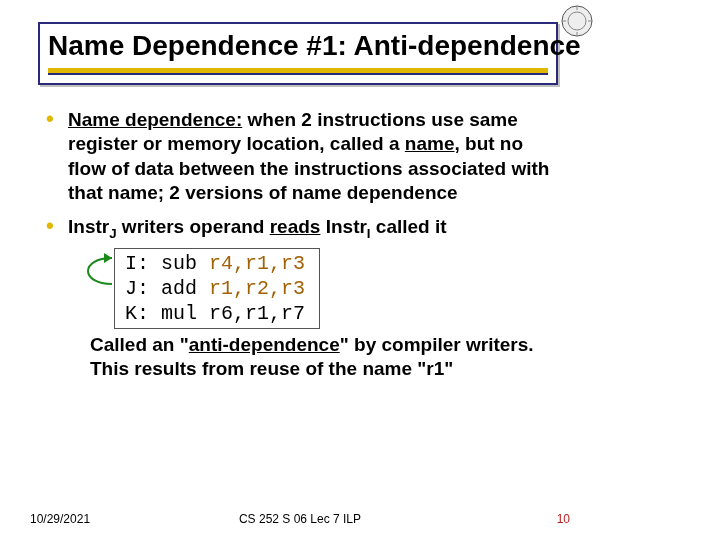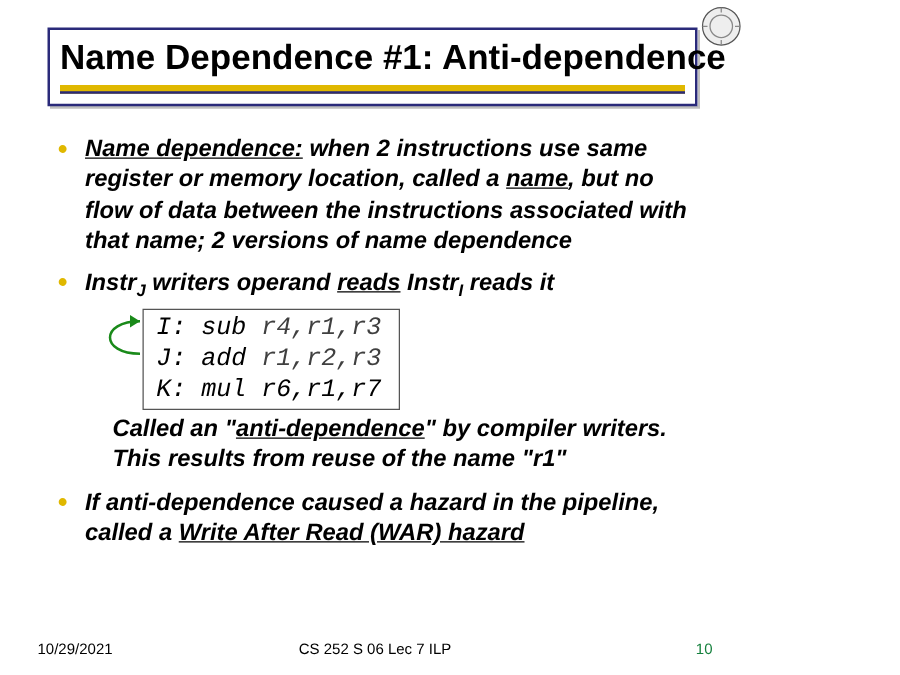--- a/index.html
+++ b/index.html
@@ -52,21 +52,20 @@
     left: 46px;
     right: 42px;
     font-size: 19px;
     font-weight: bold;
     line-height: 1.28;
   }
   ul.bullets {
     list-style: none;
     margin: 0;
     padding: 0;
-    font-style: italic;
   }
   ul.bullets > li {
     position: relative;
     padding-left: 22px;
     margin-bottom: 10px;
   }
   ul.bullets > li::before {
     content: "•";
     position: absolute;
     left: 0;
@@ -84,21 +83,21 @@
   }
   .codebox {
     border: 1px solid #555;
     padding: 2px 14px 2px 10px;
     font-family: "Courier New", monospace;
     font-weight: normal;
     font-size: 20px;
     line-height: 1.25;
     white-space: pre;
   }
-  .red { color: #404040; }
+  .red { color: #a16207; }
   .arrow-svg {
     position: absolute;
     left: -42px;
     top: -4px;
     width: 60px;
     height: 64px;
   }
   .after-code {
     margin-left: 22px;
     margin-top: 2px;
@@ -113,21 +112,21 @@
   }
   .footer .center {
     position: absolute;
     left: 0;
     right: 0;
     text-align: center;
   }
   .footer .right {
     position: absolute;
     right: 0;
-    color: #15803d;
+    color: #b91c1c;
   }
 </style>
 </head>
 <body>
 
 <div class="slide">
 
   <div class="seal">
     <svg viewBox="0 0 34 34">
       <circle cx="17" cy="17" r="15" fill="#eee" stroke="#555" stroke-width="1"></circle>
@@ -145,39 +144,36 @@
     <div class="title">Name Dependence #1: Anti-dependence</div>
     <div class="title-rule"></div>
   </div>
 
   <div class="body">
     <ul class="bullets">
       <li>
         <span class="u">Name dependence:</span><span> when 2 instructions use same register or memory location, called a </span><span class="u">name</span><span>, but no flow of data between the instructions associated with that name; </span><span>2 versions of name dependence</span>
       </li>
       <li>
-        <span>Instr</span><span class="sub">J</span><span> writers operand </span><span class="u">reads</span><span> Instr</span><span class="sub">I</span><span> reads it</span>
+        <span>Instr</span><span class="sub">J</span><span> writers operand </span><span class="u">reads</span><span> Instr</span><span class="sub">I</span><span> called it</span>
 
         <div class="codebox-wrap">
           <svg class="arrow-svg" viewBox="0 0 60 64">
             <path d="M40 40 C 8 40, 8 14, 40 14" fill="none" stroke="#1a8a1a" stroke-width="2"></path>
             <polygon points="40,14 32,9 32,19" fill="#1a8a1a"></polygon>
           </svg>
           <div class="codebox"><span>I: sub </span><span class="red">r4,</span><span class="red">r1</span><span class="red">,r3</span>
 <span>J: add </span><span class="red">r1</span><span class="red">,r2,r3</span>
 <span>K: mul r6,r1,r7</span></div>
         </div>
 
         <div class="after-code">
           <span>Called an "</span><span class="u">anti-dependence</span><span>" by compiler writers. This results from reuse of the name "</span><span>r1</span><span>"</span>
         </div>
       </li>
-      <li>
-        <span>If anti-dependence caused a hazard in the pipeline, called a </span><span class="u">Write After Read (WAR) hazard</span>
-      </li>
     </ul>
   </div>
 
   <div class="footer">
     <span>10/29/2021</span>
     <span class="center">CS 252 S 06 Lec 7 ILP</span>
     <span class="right">10</span>
   </div>
 
 </div>

